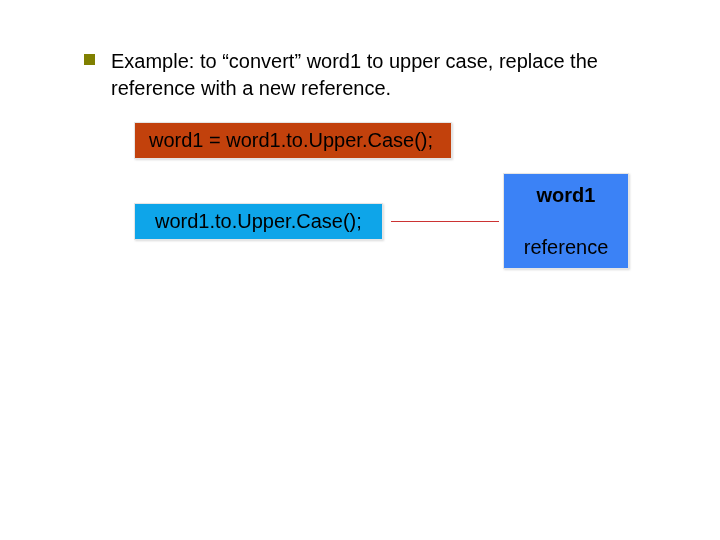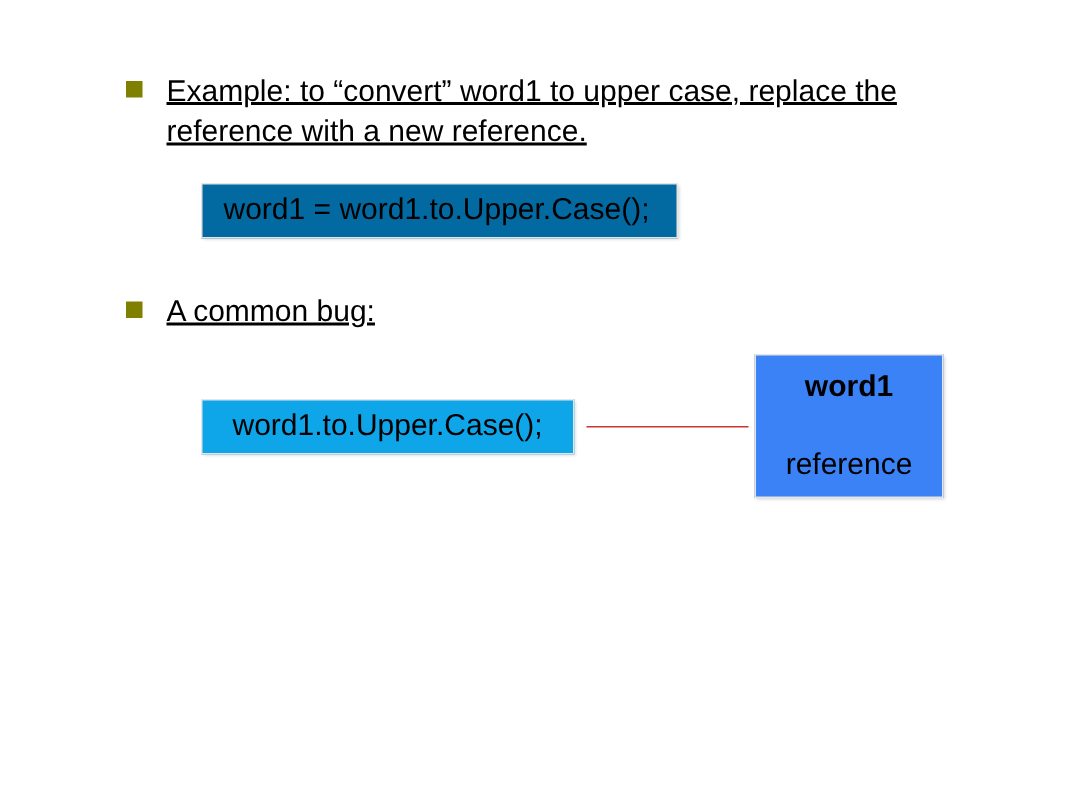--- a/index.html
+++ b/index.html
@@ -46,38 +46,37 @@
     display: flex;
     align-items: center;
   }
   .body {
     padding-left: 24px;
   }
   .bullet-row {
     display: flex;
     align-items: flex-start;
     margin-bottom: 14px;
-    text-decoration: underline;
   }
   .bullet-row.second { margin-top: 36px; }
   .bullet-square {
     width: 11px;
     height: 11px;
     background: #808000;
     flex: 0 0 11px;
     margin-top: 6px;
     margin-right: 16px;
   }
   .bullet-text {
     font-size: 20px;
     line-height: 1.35;
   }
   .code-box {
     display: inline-block;
-    background: #0369a1;
+    background: #c2410c;
     border: 1px solid #e5e5e5;
     font-size: 20px;
     padding: 6px 18px 6px 14px;
     margin-left: 50px;
     margin-top: 6px;
     box-shadow: 1px 1px 2px rgba(0,0,0,0.15);
   }
   .bug-row {
     display: flex;
     align-items: center;
@@ -120,24 +119,20 @@
 
   <div class="body">
 
     <div class="bullet-row">
       <div class="bullet-square"></div>
       <div class="bullet-text">Example: to “convert” word1 to upper case, replace the reference with a new reference.</div>
     </div>
 
     <div class="code-box">word1 = word1.to.Upper.Case();</div>
 
-    <div class="bullet-row second">
-      <div class="bullet-square"></div>
-      <div class="bullet-text">A common bug:</div>
-    </div>
 
     <div class="bug-row">
       <div class="bug-code">word1.to.Upper.Case();</div>
       <div class="connector"></div>
       <div class="note-box">
         <span class="strong">word1</span><br>
         <br>
         <span>reference</span>
       </div>
     </div>

